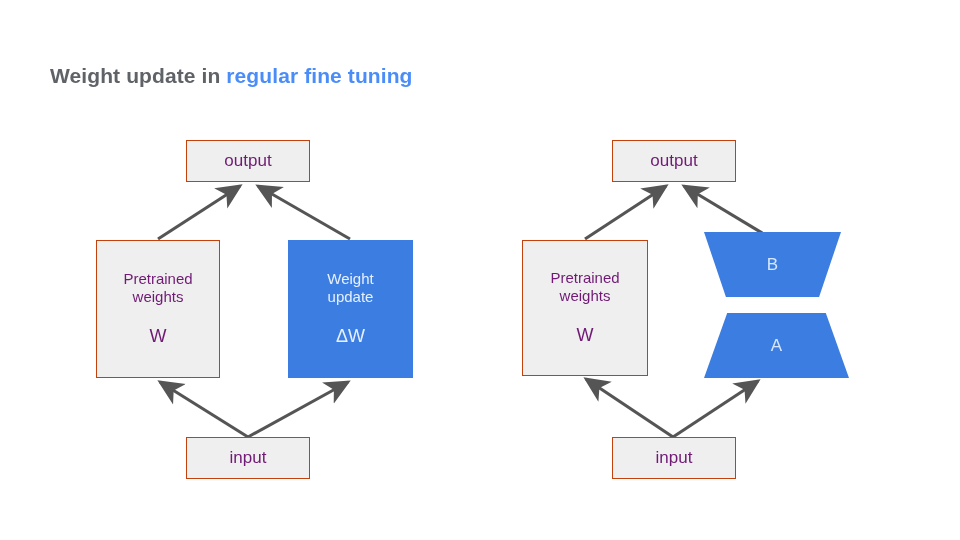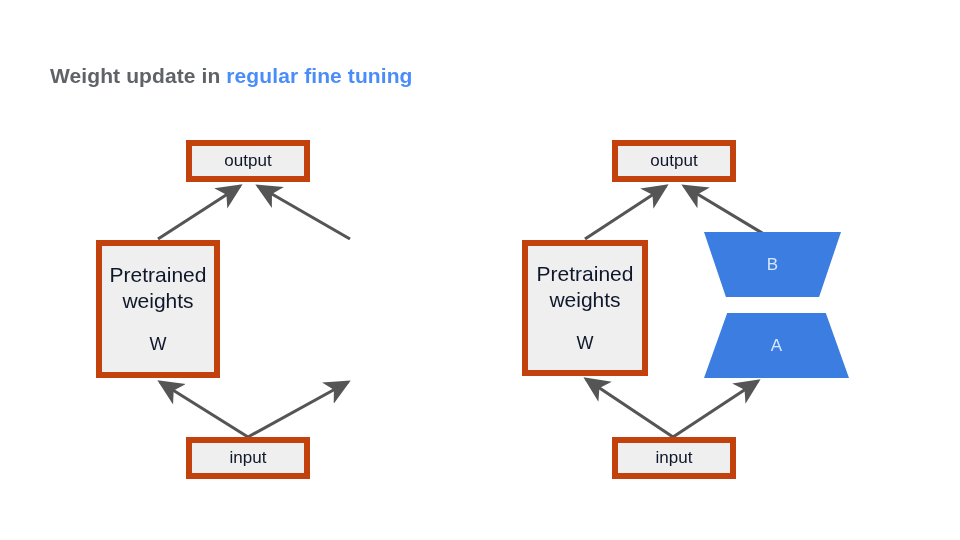--- a/index.html
+++ b/index.html
@@ -32,31 +32,31 @@
     box-sizing:border-box;
     display:flex;
     flex-direction:column;
     align-items:center;
     justify-content:center;
     text-align:center;
     line-height:1.22;
   }
   .box-gray{
     background:#efefef;
-    border:6px solid #c2410c;
-    color:#0f172a;
+    border:1px solid #c2410c;
+    color:#701a75;
   }
   .box-blue{
     background:#3b7de0;
     border:1px solid #3b7de0;
     color:#e8f0fe;
   }
   .lbl{display:block;}
   .lbl-small{font-size:17px;}
-  .lbl-main{font-size:21px;}
+  .lbl-main{font-size:15px;}
   .lbl-sym{font-size:18px;margin-top:20px;}
   .lbl-trap{font-size:17px;}
 
   
   .trap{
     position:absolute;
     display:flex;
     align-items:center;
     justify-content:center;
     color:#d7e7ff;
@@ -110,20 +110,25 @@
   <div class="node box-gray" style="left:186px;top:140px;width:124px;height:42px;">
     <span class="lbl lbl-small">output</span>
   </div>
 
   <div class="node box-gray" style="left:96px;top:240px;width:124px;height:138px;">
     <span class="lbl lbl-main">Pretrained</span>
     <span class="lbl lbl-main">weights</span>
     <span class="lbl lbl-sym">W</span>
   </div>
 
+  <div class="node box-blue" style="left:288px;top:240px;width:125px;height:138px;">
+    <span class="lbl lbl-main">Weight</span>
+    <span class="lbl lbl-main">update</span>
+    <span class="lbl lbl-sym">ΔW</span>
+  </div>
 
   <div class="node box-gray" style="left:186px;top:437px;width:124px;height:42px;">
     <span class="lbl lbl-small">input</span>
   </div>
 
   <div class="node box-gray" style="left:612px;top:140px;width:124px;height:42px;">
     <span class="lbl lbl-small">output</span>
   </div>
 
   <div class="node box-gray" style="left:522px;top:240px;width:126px;height:136px;">

